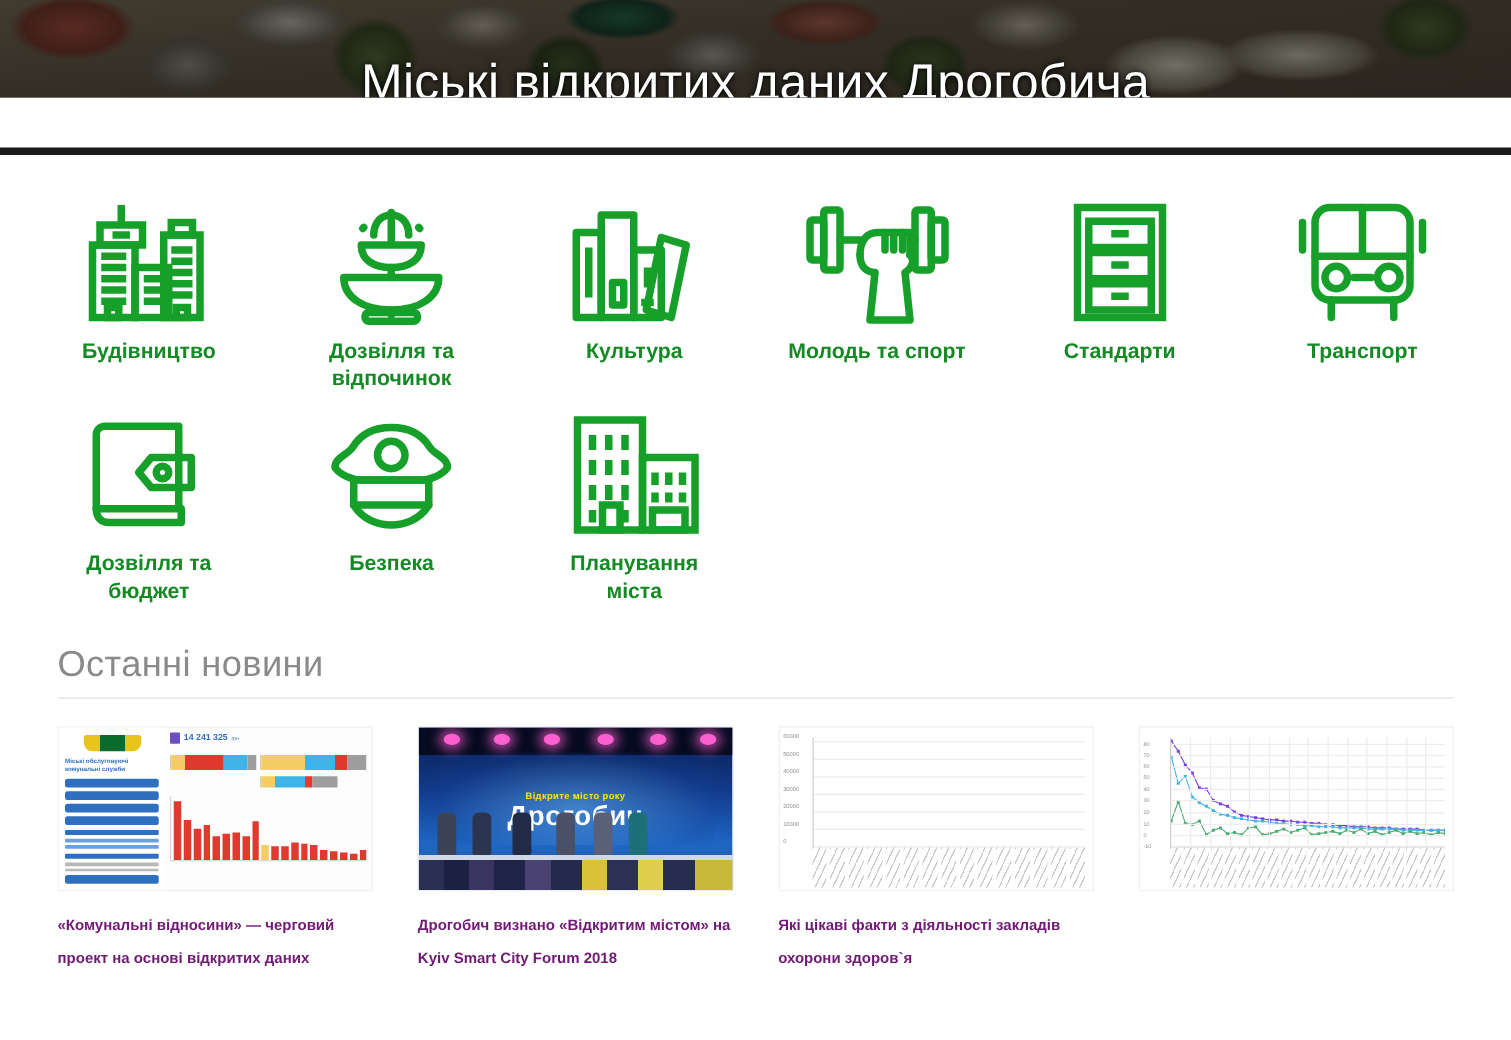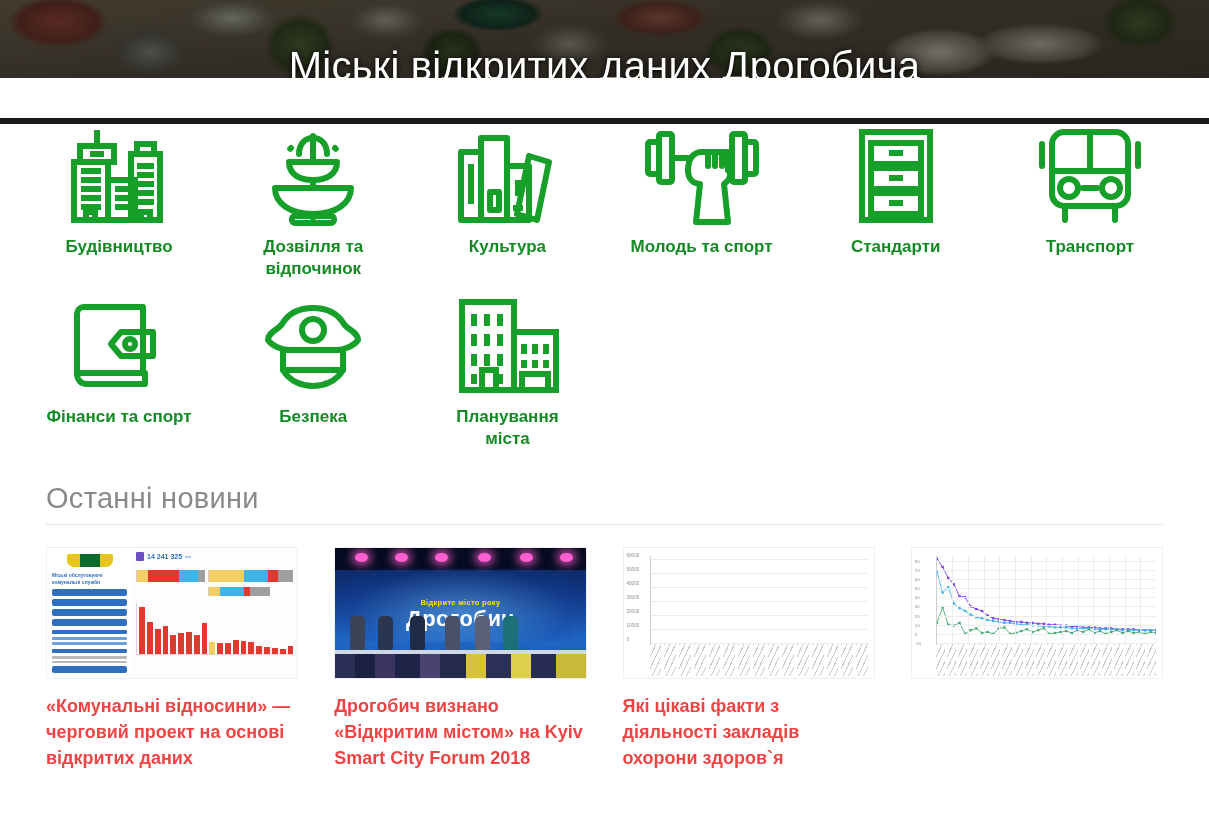--- a/index.html
+++ b/index.html
@@ -76,20 +76,21 @@
   .page {
     width: 1209px;
     padding: 0 22px;
   }
 
   
   .cat-grid {
     display: grid;
     grid-template-columns: repeat(6, 1fr);
     row-gap: 0px;
+    padding-top: 34px;
   }
   .cat-cell {
     display: flex;
     flex-direction: column;
     align-items: center;
     justify-content: flex-start;
     height: 170px;
     text-decoration: none;
     cursor: pointer;
   }
@@ -134,22 +135,22 @@
   .thumb {
     width: 100%;
     height: 132px;
     overflow: hidden;
     position: relative;
     background: #ffffff;
     border: 1px solid #f0f0f0;
   }
   .news-title {
     margin-top: 14px;
-    color: #ef4444;
-    font-size: 18px;
+    color: #701a75;
+    font-size: 12px;
     font-weight: 700;
     line-height: 26px;
   }
 
   
   .t1 { background:#fdfdfd; }
   .t1 .t1-left { position:absolute; left:0; top:0; width:34%; height:100%; background:#fff; padding:4px 5px; }
   .t1 .logo { width:46px; height:13px; margin:2px auto 5px auto; background:
       linear-gradient(90deg,#e8c51c 0 28%, #0a6b2c 28% 72%, #e8c51c 72% 100%);
       border-radius:2px 2px 7px 7px; }
@@ -333,21 +334,21 @@
 
     <a class="cat-cell">
       <span class="cat-ico">
         <svg width="104" height="100" viewBox="0 0 104 100" fill="none" stroke="#16a02a" stroke-width="6" stroke-linejoin="round" stroke-linecap="round">
           <path d="M10 18 C10 14 13 11 17 11 H76 V77 H10 Z"></path>
           <path d="M10 77 C10 84 14 88 20 88 H78 V77"></path>
           <path d="M54 36 L44 48 L54 60 H86 V36 Z"></path>
           <circle cx="63" cy="48" r="5"></circle>
         </svg>
       </span>
-      <span class="cat-label">Фінанси та спорт</span>
+      <span class="cat-label">Дозвілля та бюджет</span>
     </a>
 
 
     <a class="cat-cell">
       <span class="cat-ico">
         <svg width="110" height="100" viewBox="0 0 110 100" fill="none" stroke="#16a02a" stroke-width="6" stroke-linejoin="round" stroke-linecap="round">
           <path d="M10 44 C10 36 20 34 24 28 C30 18 40 12 55 12 C70 12 80 18 86 28 C90 34 100 36 100 44 C96 50 86 54 78 54 H32 C24 54 14 50 10 44 Z"></path>
           <circle cx="55" cy="34" r="11"></circle>
           <rect x="25" y="54" width="60" height="20"></rect>
           <path d="M25 74 C32 86 45 90 55 90 C65 90 78 86 85 74"></path>

